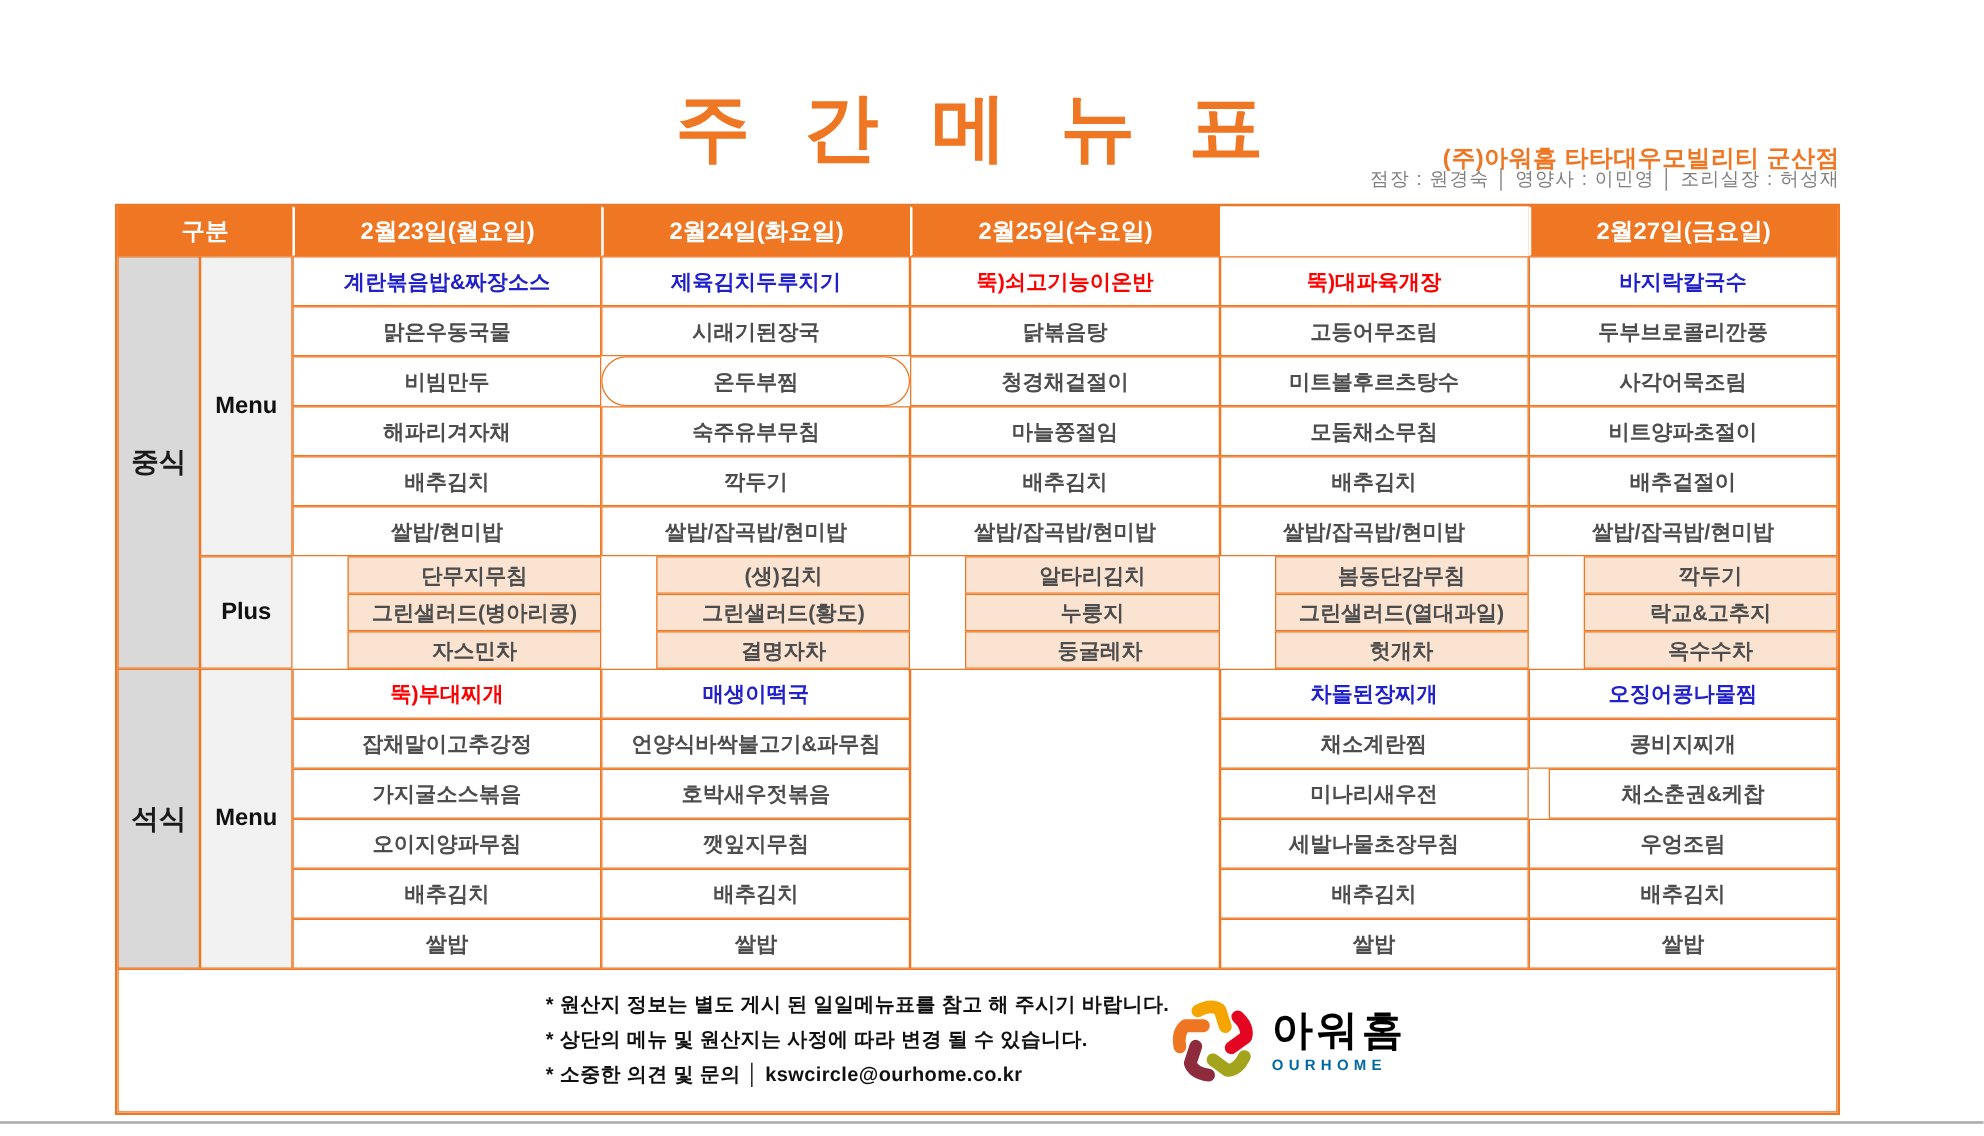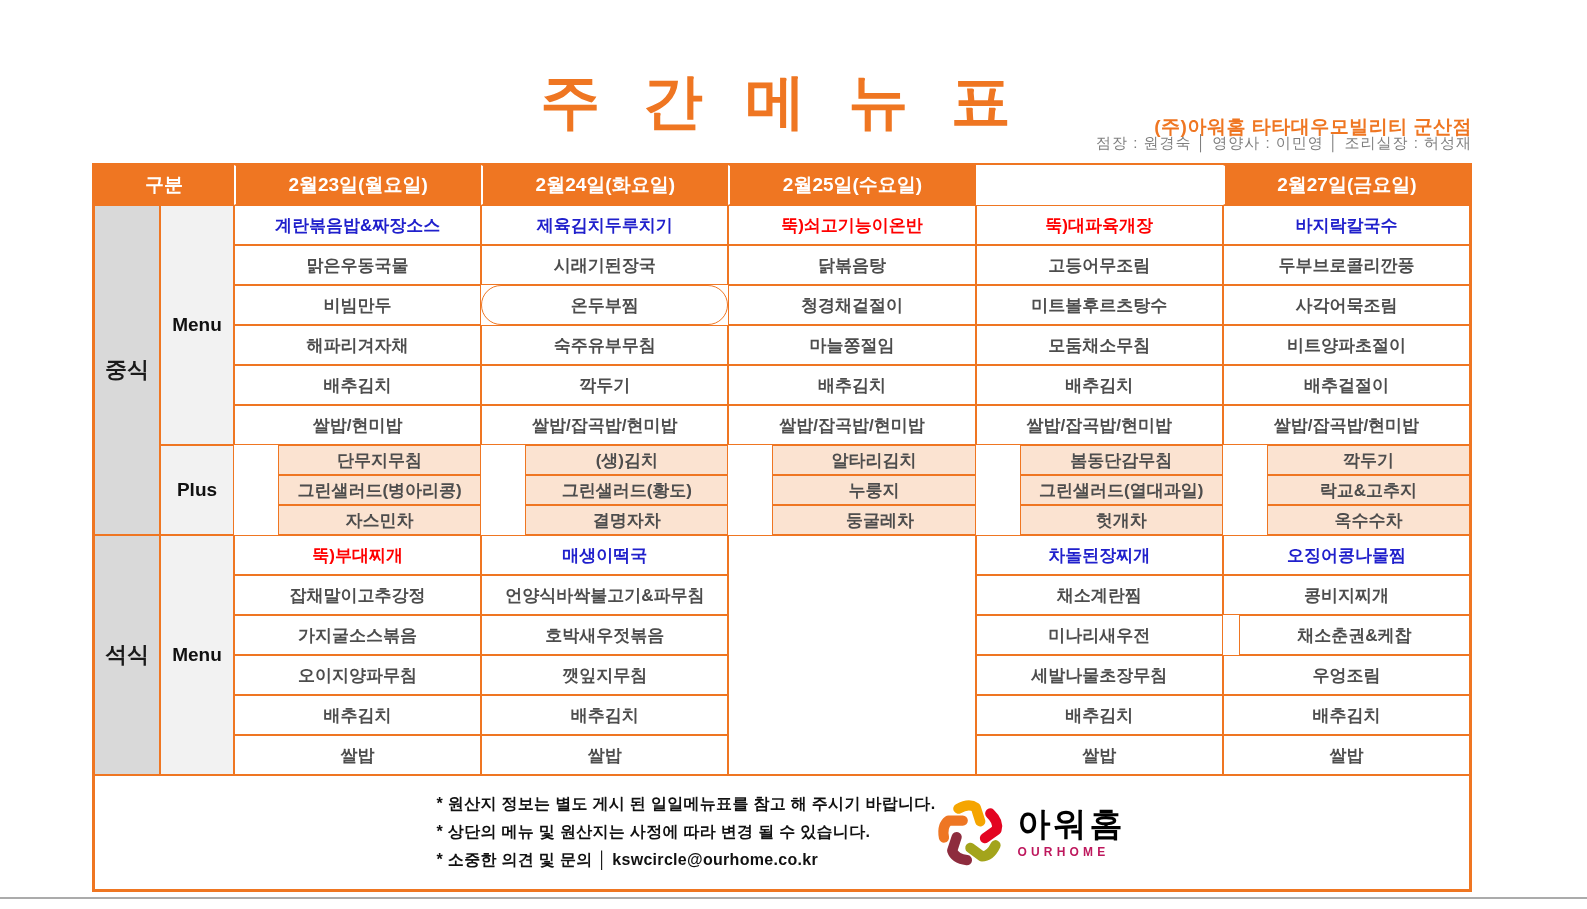--- a/index.html
+++ b/index.html
@@ -63,21 +63,21 @@
     grid-column:1 / span 7;grid-row:17;
     border:1px solid var(--accent);
     display:flex;align-items:center;justify-content:center;
     padding:4px 14px 4px 18px;background:#fff;
   }
   .footer-notes{display:flex;flex-direction:column;gap:7px;}
   .footer-note{font-size:16px;font-weight:700;color:#111;letter-spacing:.3px;}
   .brand{display:flex;align-items:center;margin-right:6px;}
   .brand-text{margin-left:10px;display:flex;flex-direction:column;align-items:flex-start;}
   .brand-name{font-size:33px;font-weight:800;color:#000;letter-spacing:3px;line-height:1;}
-  .brand-sub{font-size:12px;font-weight:700;color:#be185d;letter-spacing:4.2px;margin-top:5px;}
+  .brand-sub{font-size:12px;font-weight:700;color:#0369a1;letter-spacing:4.2px;margin-top:5px;}
 
   .bottom-rule{
     position:absolute;left:0;top:897px;width:1587px;height:2px;background:#ABABAB;
   }
 </style>
 </head>
 <body>
 
 <div class="page-title">주 간 메 뉴 표</div>
 <div class="store-name">(주)아워홈 타타대우모빌리티 군산점</div>

